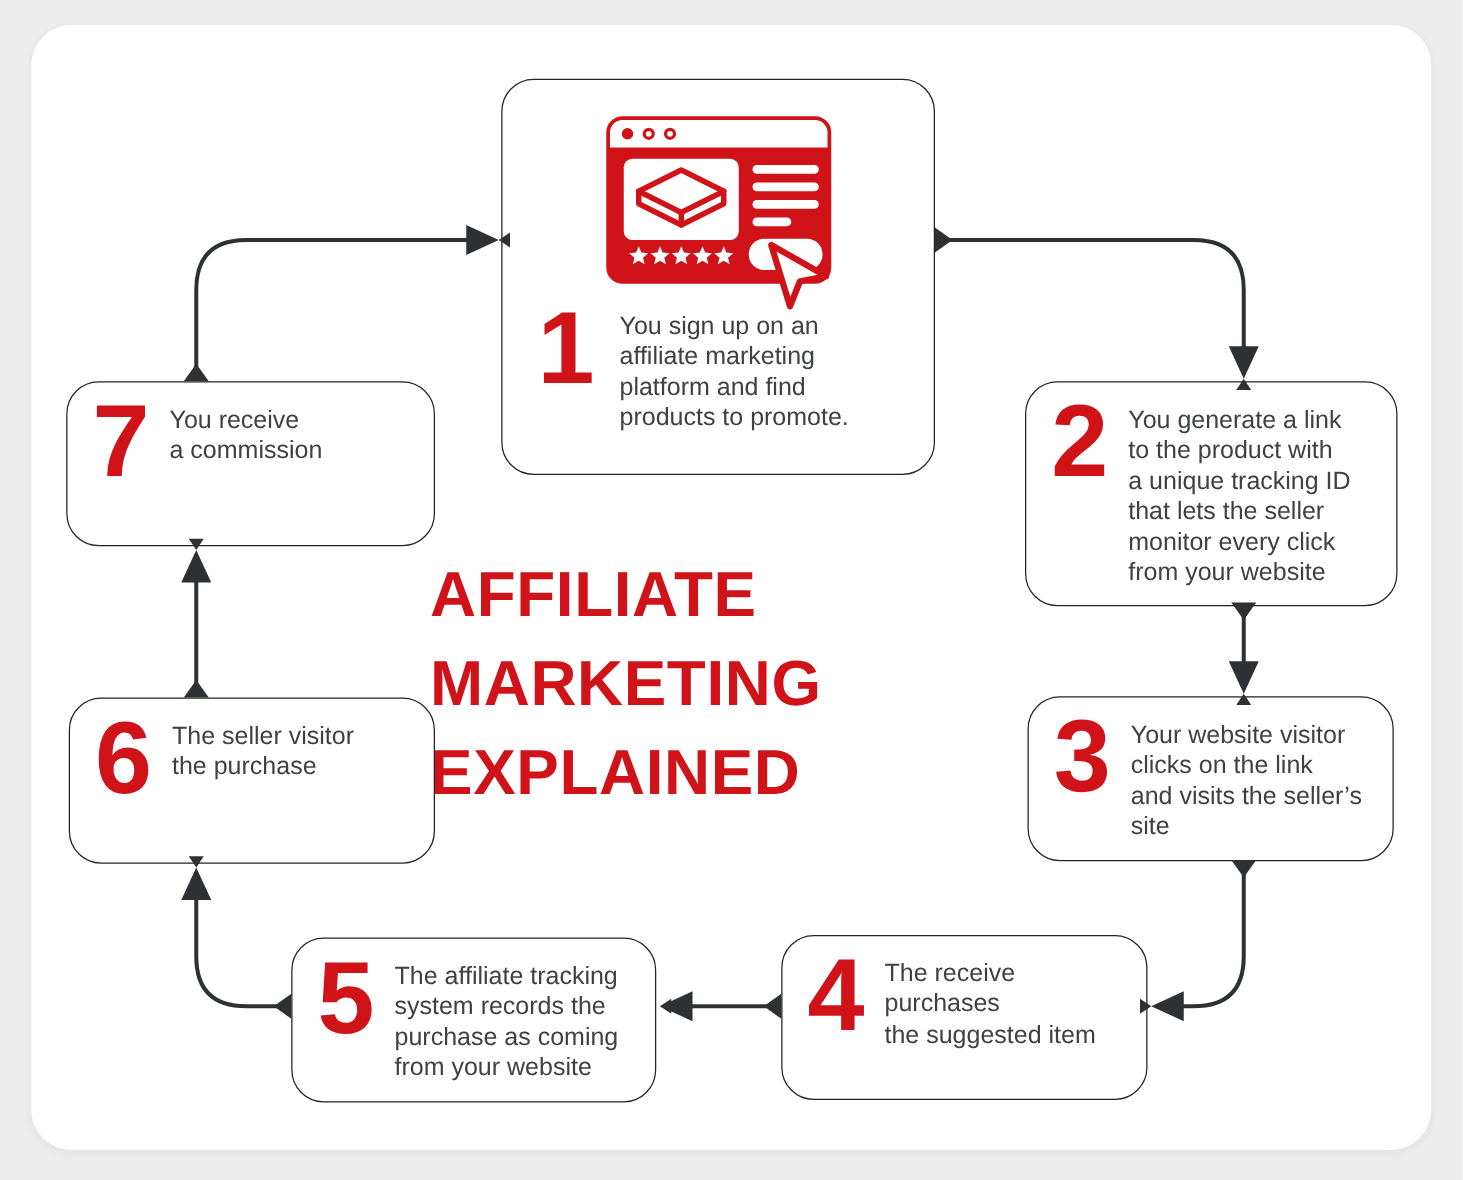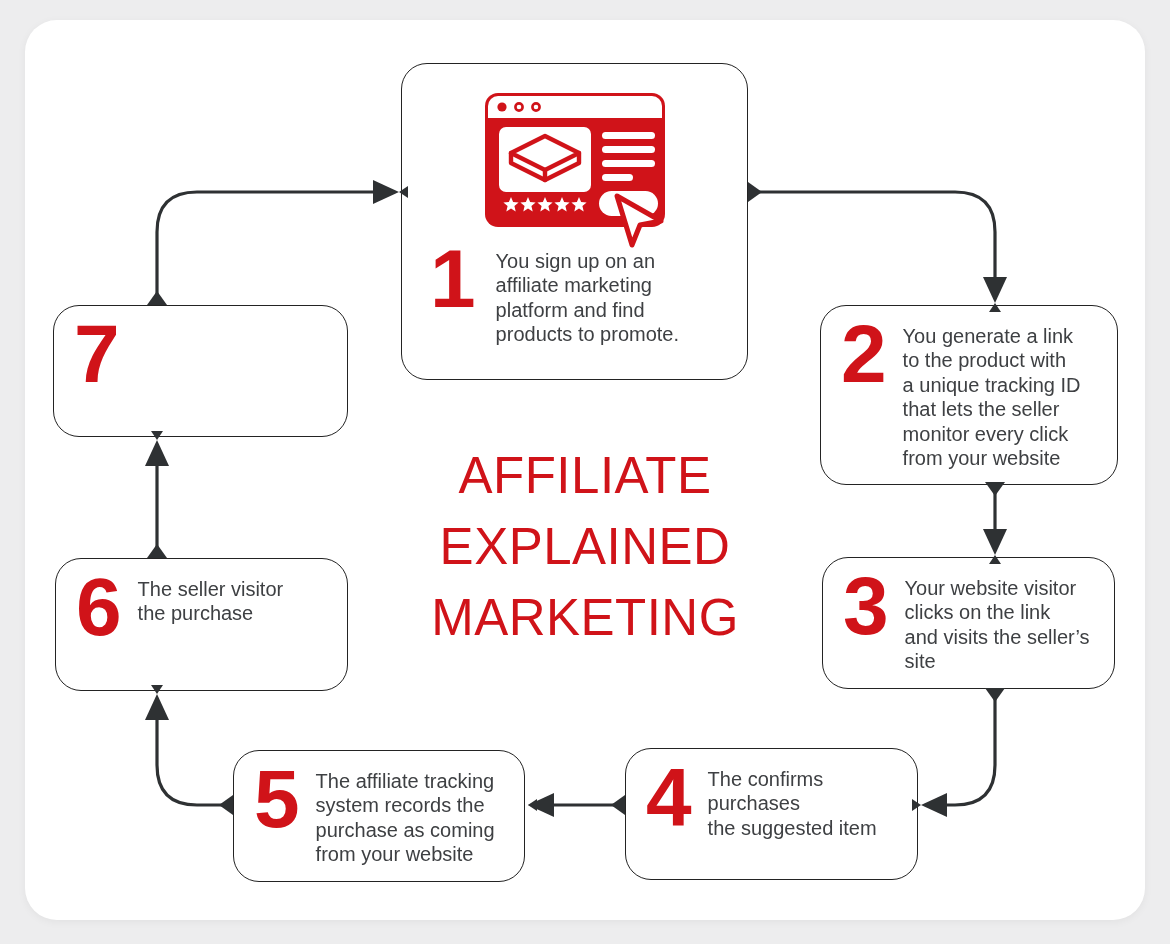--- a/index.html
+++ b/index.html
@@ -58,45 +58,45 @@
   .box-4{left:625px;top:748px;width:293px;height:132px;}
   .box-5{left:233px;top:750px;width:292px;height:132px;}
   .box-6{left:55px;top:558px;width:293px;height:133px;}
   .box-7{left:53px;top:305px;width:295px;height:132px;}
 
   .box-1 .illustration{position:absolute;left:82px;top:28px;width:184px;height:162px;}
   .box-1 .step-row{position:absolute;left:28px;top:180px;display:flex;align-items:flex-start;}
   .box-1 .step-number{margin-right:22px;}
 
   .center-title{
-    position:absolute;left:355px;top:440px;width:460px;
-    text-align:center;z-index:1;
+    position:absolute;left:344px;top:440px;width:460px;
+    text-align:left;z-index:1;
     color:var(--red);
-    font-weight:400;
+    font-weight:700;
     font-size:51px;
     line-height:71px;
     letter-spacing:0.5px;
   }
   .connectors{
     position:absolute;left:0;top:0;width:1170px;height:944px;
     z-index:3;pointer-events:none;
   }
   .connectors path{stroke:var(--line);stroke-width:3.2;fill:none;}
   .connectors polygon{fill:var(--line);}
 </style>
 </head>
 <body>
 
 <div class="stage">
   <div class="card"></div>
 
   <div class="center-title">
     <div>AFFILIATE</div>
+    <div>MARKETING</div>
     <div>EXPLAINED</div>
-    <div>MARKETING</div>
   </div>
 
   <div class="step-box box-1">
     <svg class="illustration" viewBox="0 0 184 162" aria-hidden="true">
       <defs>
         <polygon id="star" points="0,-8 2.12,-2.91 7.61,-2.47 3.42,1.11 4.7,6.47 0,3.6 -4.7,6.47 -3.42,1.11 -7.61,-2.47 -2.12,-2.91"></polygon>
       </defs>
 
       <rect x="1" y="1" width="180" height="134" rx="13" fill="#d01319"></rect>
 
@@ -153,40 +153,42 @@
   <div class="step-box box-3">
     <div class="step-number">3</div>
     <div class="step-text">Your website visitor
 clicks on the link
 and visits the seller’s
 site</div>
   </div>
 
   <div class="step-box box-4">
     <div class="step-number">4</div>
-    <div class="step-text">The confirms purchases
+    <div class="step-text">The receive purchases
 the suggested item</div>
   </div>
 
   <div class="step-box box-5">
     <div class="step-number">5</div>
     <div class="step-text">The affiliate tracking
 system records the
 purchase as coming
 from your website</div>
   </div>
 
   <div class="step-box box-6">
     <div class="step-number">6</div>
     <div class="step-text">The seller visitor
 the purchase</div>
   </div>
 
   <div class="step-box box-7">
     <div class="step-number">7</div>
+    <div class="step-text">You receive
+a commission</div>
   </div>
 
   <svg class="connectors" viewBox="0 0 1170 944" aria-hidden="true">
 
     <g>
       <path d="M157,301 V232 Q157,192 197,192 H378"></path>
       <polygon points="147,305 167,305 157,291"></polygon>
       <polygon points="399,192 373,180 373,204"></polygon>
       <polygon points="399,192 408,186 408,198"></polygon>
     </g>

